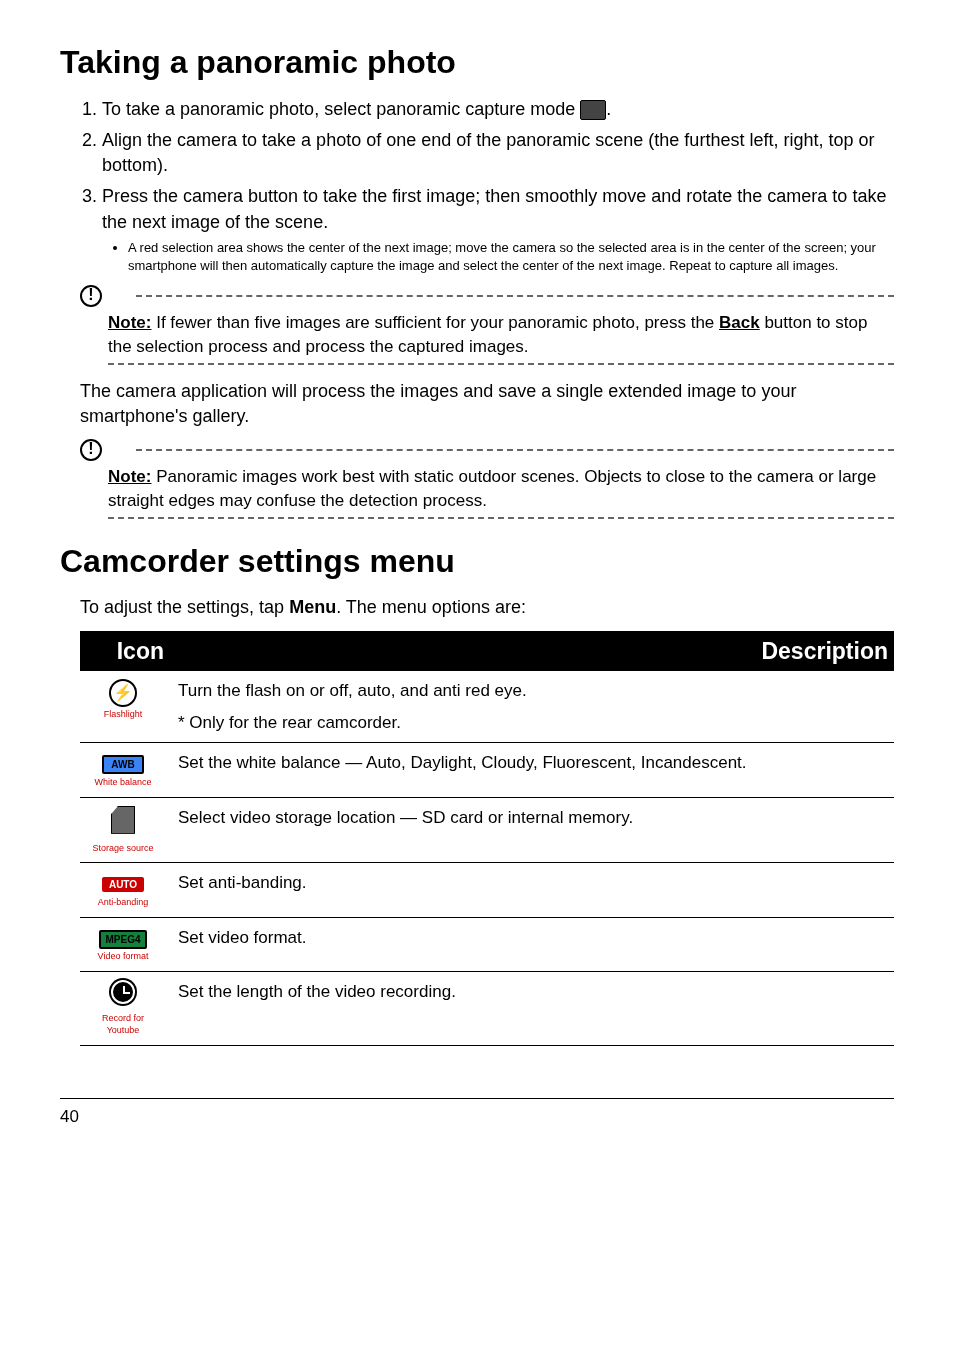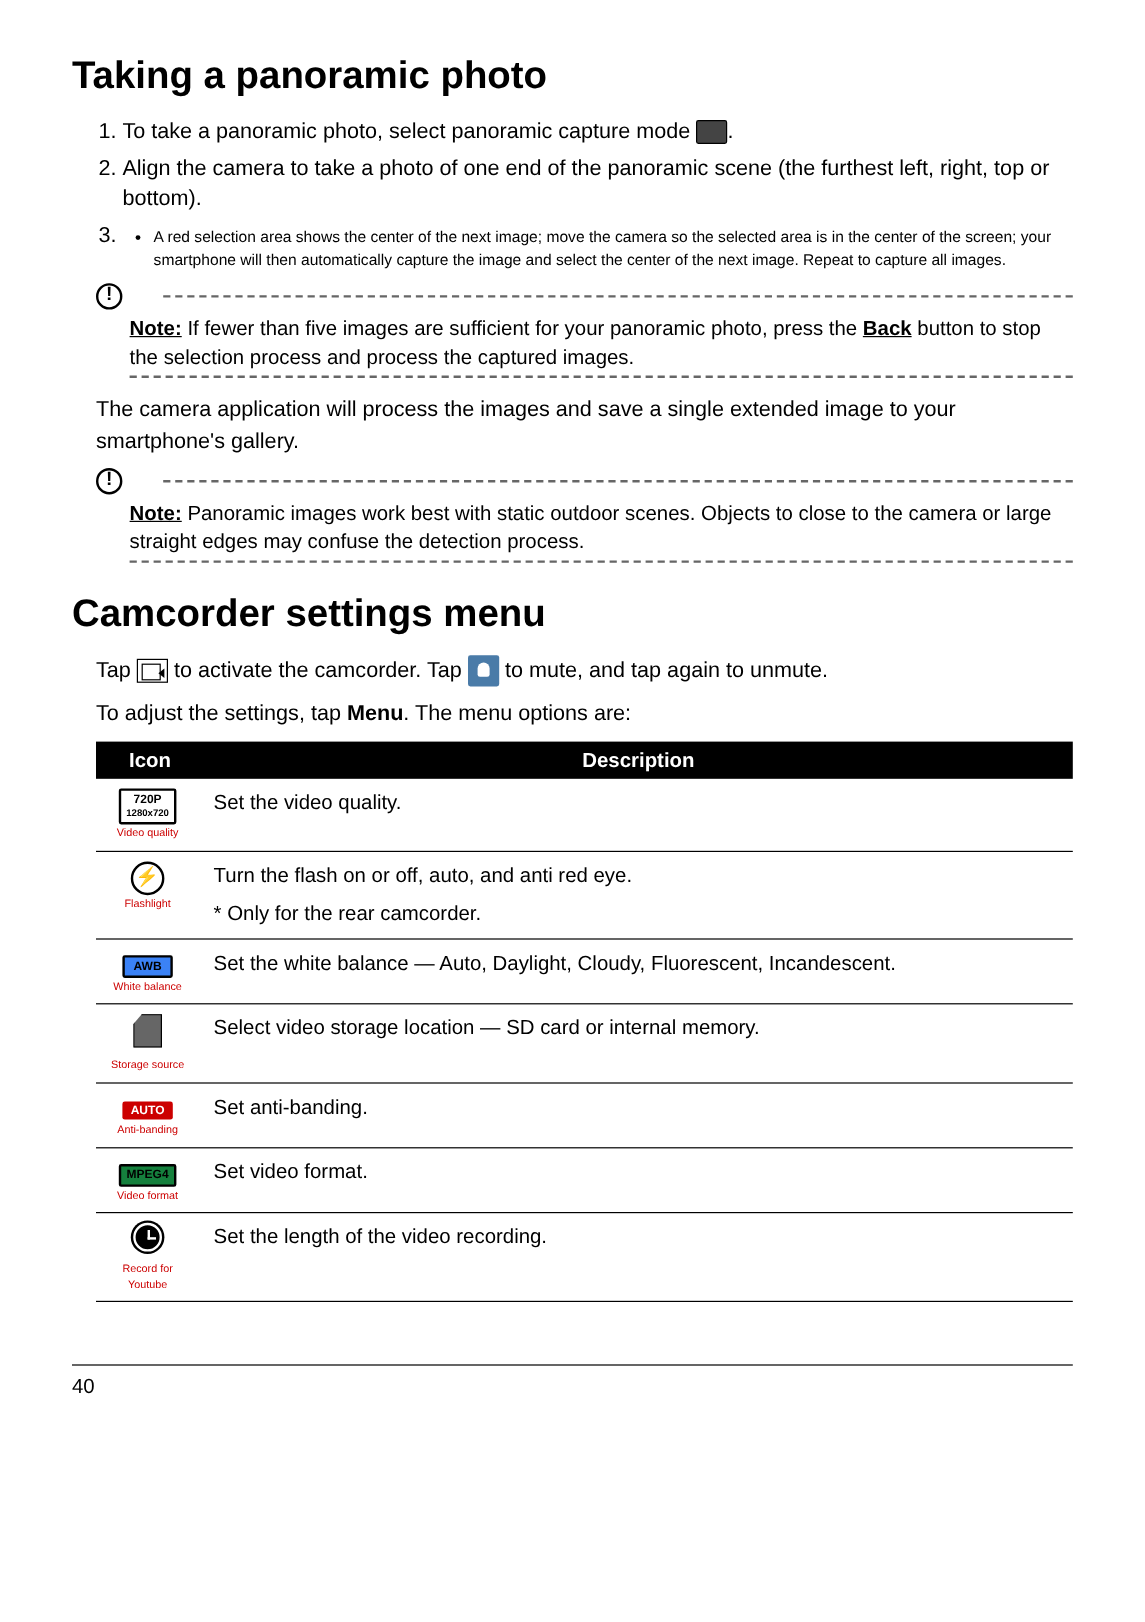--- a/index.html
+++ b/index.html
@@ -132,23 +132,23 @@
       margin-bottom: 10px;
     }
     table.settings {
       width: 100%;
       border-collapse: collapse;
       margin-top: 8px;
     }
     table.settings thead th {
       background: #000;
       color: #fff;
-      text-align: center;
-      padding: 4px 19px;
-      font-size: 17px;
+      text-align: right;
+      padding: 4px 6px;
+      font-size: 23px;
     }
     table.settings td {
       border-bottom: 1px solid #000;
       padding: 8px;
       vertical-align: top;
       font-size: 17px;
     }
     table.settings td.icon-cell {
       width: 90px;
     }
@@ -226,20 +226,21 @@
 <h2>Taking a panoramic photo</h2>
 
 <div class="content">
 
   <ol>
     <li>
       <span>To take a panoramic photo, select panoramic capture mode </span><span class="inline-icon-screen"></span><span>.</span>
     </li>
     <li>Align the camera to take a photo of one end of the panoramic scene (the furthest left, right, top or bottom).</li>
     <li>
+      <span>Press the camera button to take the first image; then smoothly move and rotate the camera to take the next image of the scene.</span>
       <ul class="sub">
         <li>A red selection area shows the center of the next image; move the camera so the selected area is in the center of the screen; your smartphone will then automatically capture the image and select the center of the next image. Repeat to capture all images.</li>
       </ul>
     </li>
   </ol>
 
   <div class="note-block">
     <div class="note-row">
       <div class="note-icon"></div>
       <hr class="note-dash" style="flex:1; margin-top:10px;">
@@ -260,48 +261,36 @@
     <div class="note-text" style="margin-left:28px;">
       <b>Note:</b><span> Panoramic images work best with static outdoor scenes. Objects to close to the camera or large straight edges may confuse the detection process.</span>
     </div>
     <hr class="note-dash">
   </div>
 </div>
 
 <h2 class="second">Camcorder settings menu</h2>
 
 <div class="content">
-  <p class="para">
-    <span>Tap </span><span class="inline-icon-cam"></span><span> to activate the camcorder. Tap </span><span class="inline-icon-blue"></span><span> to mute, and tap again to unmute.</span>
-  </p>
 
   <p class="para">
     <span>To adjust the settings, tap </span><b>Menu</b><span>. The menu options are:</span>
   </p>
 
   <table class="settings">
     <thead>
       <tr>
         <th>Icon</th>
         <th>Description</th>
       </tr>
     </thead>
     <tbody>
       <tr>
         <td class="icon-cell">
           <div class="setting-icon">
-            <span class="badge" style="background:#fff;color:#000;border:2px solid #000;"><span>720P</span><br><span style="font-size:8px;">1280x720</span></span>
-            <span class="caption">Video quality</span>
-          </div>
-        </td>
-        <td>Set the video quality.</td>
-      </tr>
-      <tr>
-        <td class="icon-cell">
-          <div class="setting-icon">
             <span class="flash-circ">⚡</span>
             <span class="caption">Flashlight</span>
           </div>
         </td>
         <td>
           <div>Turn the flash on or off, auto, and anti red eye.</div>
           <div style="margin-top:8px;">* Only for the rear camcorder.</div>
         </td>
       </tr>
       <tr>

